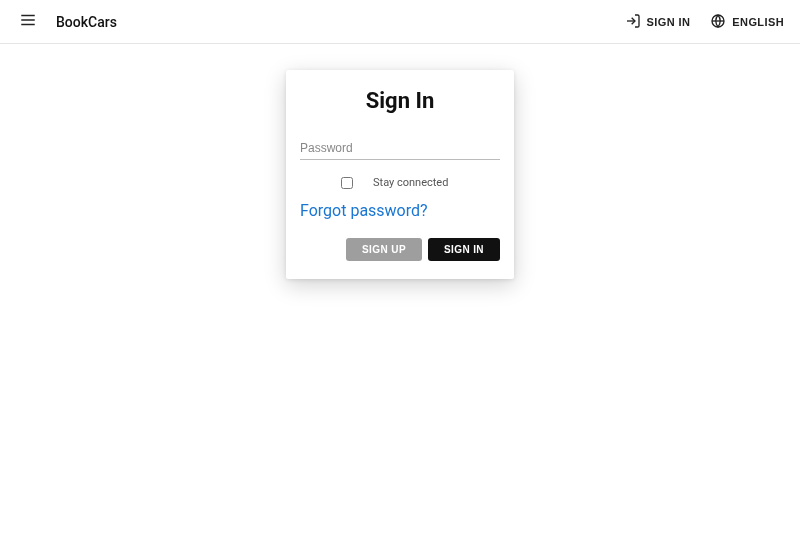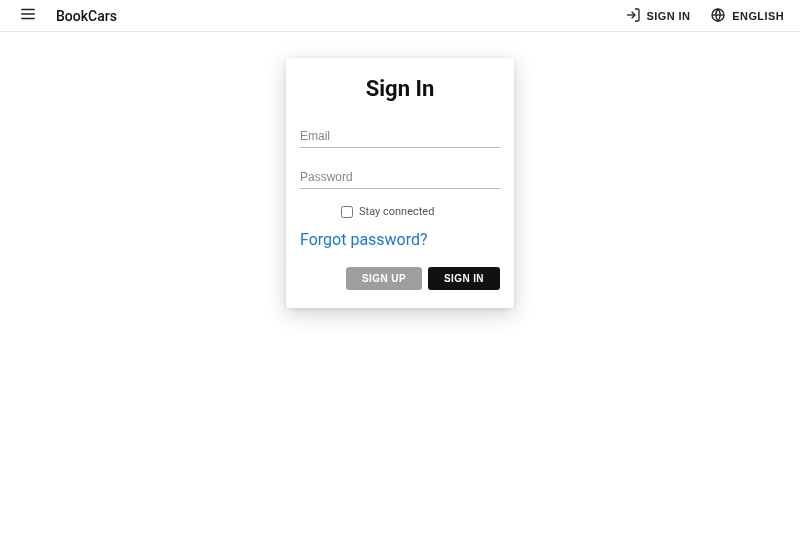--- a/index.html
+++ b/index.html
@@ -1,19 +1,19 @@
 <!DOCTYPE html>
 <html><head>
 <meta charset="utf-8">
 <style>
   * { box-sizing: border-box; margin: 0; padding: 0; }
   html, body { width: 800px; height: 551px; font-family: -apple-system, BlinkMacSystemFont, "Segoe UI", Roboto, Arial, sans-serif; background: #fff; color: #222; }
   
   .header {
-    height: 32px;
+    height: 44px;
     border-bottom: 1px solid #e5e5e5;
     display: flex;
     align-items: center;
     padding: 0 16px;
   }
   .menu-btn {
     width: 24px; height: 24px;
     display: flex; align-items: center; justify-content: center;
     cursor: pointer;
     background: none; border: none;
@@ -69,21 +69,21 @@
     padding: 6px 0 4px 0;
     font-size: 12px;
     background: transparent;
     outline: none;
     color: #333;
   }
   .field input::placeholder { color: #888; }
   .check-row {
     display: flex;
     align-items: flex-end;
-    gap: 6px;
+    gap: 20px;
     margin-top: 4px;
     margin-bottom: 12px;
     padding-left: 41px;
   }
   .check-row input[type="checkbox"] {
     width: 12px; height: 12px;
     border: 1px solid #888;
     cursor: pointer;
   }
   .check-row label {
@@ -156,23 +156,20 @@
       </svg>
     </span>
     <span>ENGLISH</span>
   </button>
 </div>
 
 <div class="card-wrap">
   <div class="card">
     <h1 class="card-title">Sign In</h1>
 
-    <div class="field">
-      <input type="text" placeholder="Email" style="">
-    </div>
 
     <div class="field">
       <input type="password" placeholder="Password" style="">
     </div>
 
     <div class="check-row">
       <input type="checkbox" id="stay" style="">
       <label for="stay">Stay connected</label>
     </div>
 

